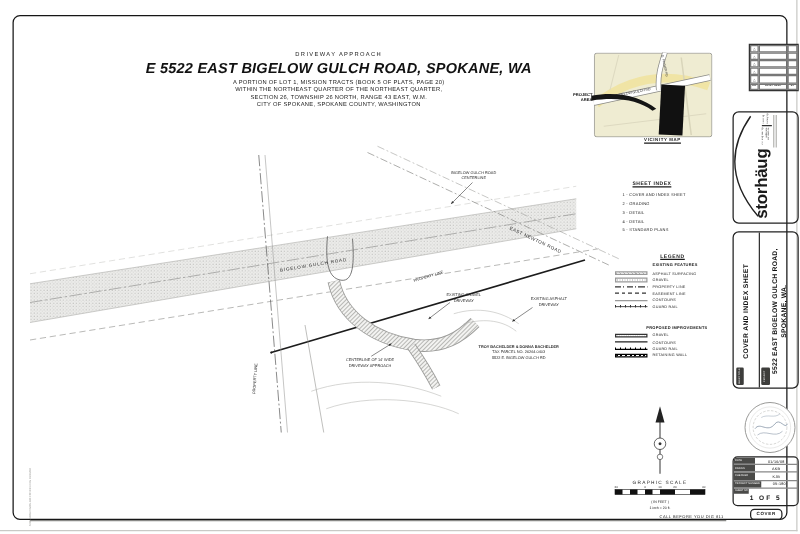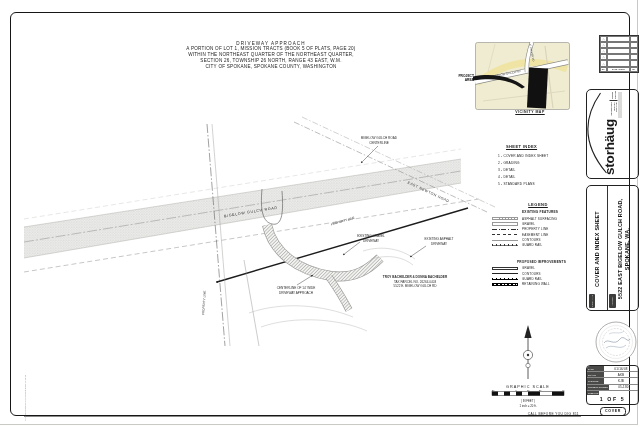--- a/index.html
+++ b/index.html
@@ -114,20 +114,21 @@
   svg text { font-family:"Liberation Sans", sans-serif; }
 </style>
 </head>
 <body>
 
 <div class="page">
 <div class="sheet">
 
   <div class="abs hdr">
     <div class="kicker">DRIVEWAY APPROACH</div>
+    <div class="title">E 5522 EAST BIGELOW GULCH ROAD, SPOKANE, WA</div>
     <div class="sub">A PORTION OF LOT 1, MISSION TRACTS (BOOK 5 OF PLATS, PAGE 20)</div>
     <div class="sub">WITHIN THE NORTHEAST QUARTER OF THE NORTHEAST QUARTER,</div>
     <div class="sub">SECTION 26, TOWNSHIP 26 NORTH, RANGE 43 EAST, W.M.</div>
     <div class="sub">CITY OF SPOKANE, SPOKANE COUNTY, WASHINGTON</div>
   </div>
 
   <svg class="abs" style="left:464px;top:29px;" width="95" height="68" viewBox="0 0 95 68">
     <rect x="0.5" y="0.5" width="94" height="67" rx="2" fill="#efecd2" stroke="#8a8a86" stroke-width="0.6"></rect>
     <path d="M 2,41 Q 42,9 92,27" stroke="#efe3a0" stroke-width="7" fill="none" opacity="0.9"></path>
     <path d="M 70,4 L 78,66" stroke="#d9d5ba" stroke-width="1.2"></path>

